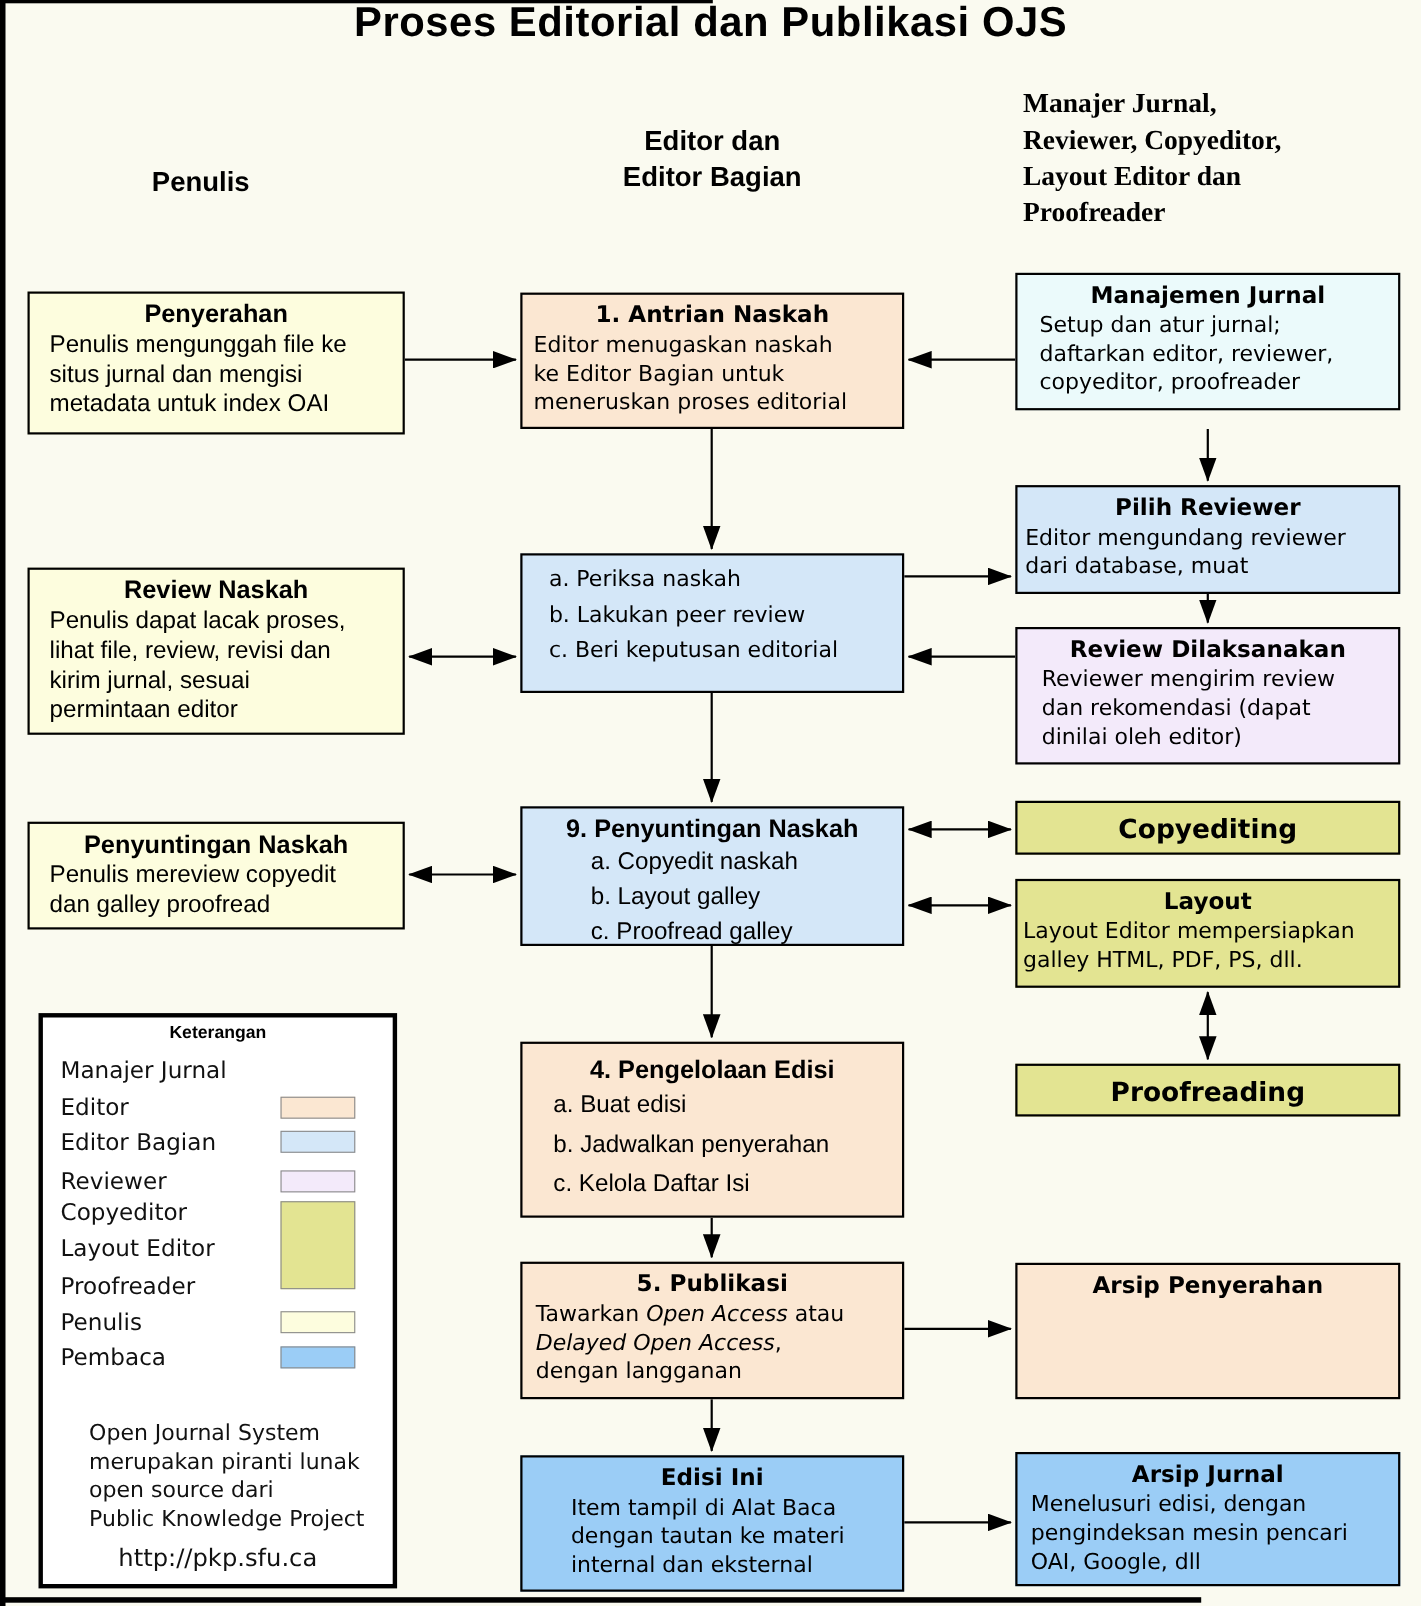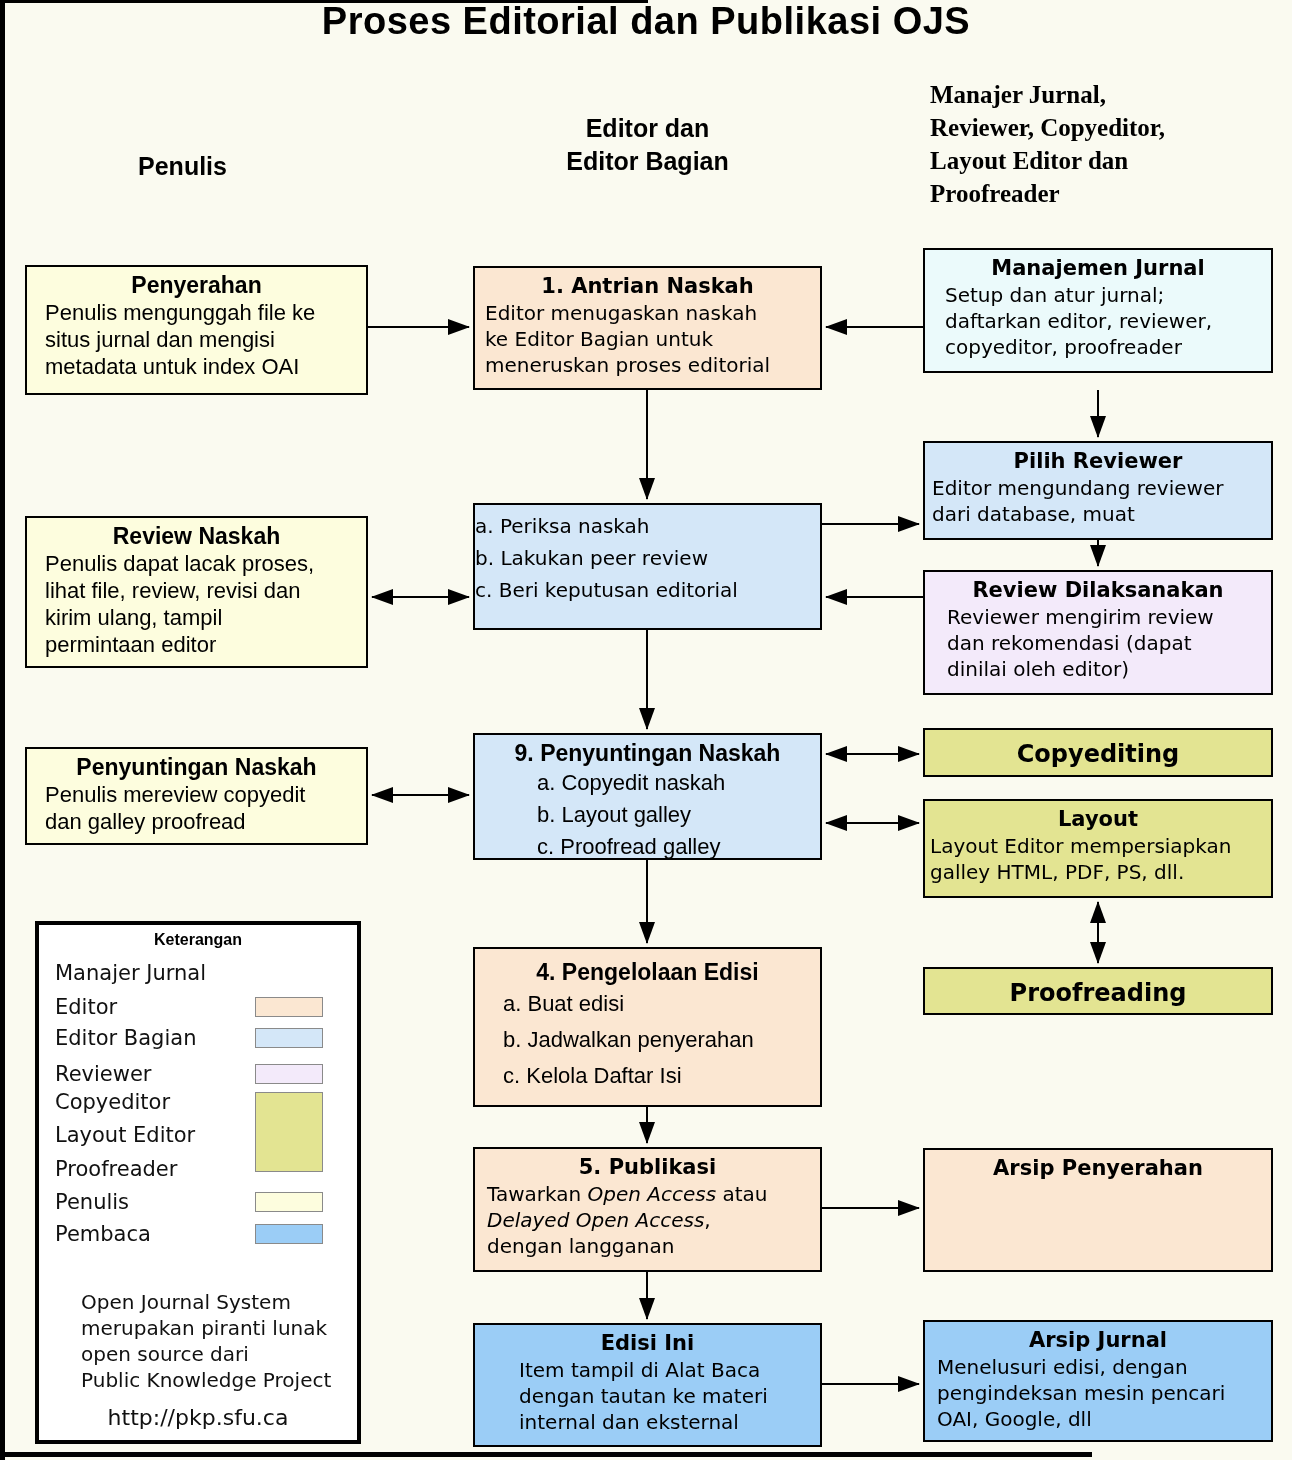--- a/index.html
+++ b/index.html
@@ -105,21 +105,21 @@
       <div class="bl">situs jurnal dan mengisi</div>
       <div class="bl">metadata untuk index OAI</div>
     </div>
   </div>
 
   <div class="box nf" style="left: 25px; top: 516px; width: 343px; height: 152px; background-color: rgb(253, 253, 222);">
     <div class="bt">Review Naskah</div>
     <div class="bb" style="padding-left:18px;">
       <div class="bl">Penulis dapat lacak proses,</div>
       <div class="bl">lihat file, review, revisi dan</div>
-      <div class="bl">kirim ulang, tampil</div>
+      <div class="bl">kirim jurnal, sesuai</div>
       <div class="bl">permintaan editor</div>
     </div>
   </div>
 
   <div class="box nf" style="left: 25px; top: 747px; width: 343px; height: 98px; background-color: rgb(253, 253, 222);">
     <div class="bt">Penyuntingan Naskah</div>
     <div class="bb" style="padding-left:18px;">
       <div class="bl">Penulis mereview copyedit</div>
       <div class="bl">dan galley proofread</div>
     </div>
@@ -128,21 +128,21 @@
   <div class="box" style="left: 473px; top: 266px; width: 349px; height: 124px; background-color: rgb(251, 231, 210);">
     <div class="bt">1. Antrian Naskah</div>
     <div class="bb" style="padding-left:10px;">
       <div class="bl">Editor menugaskan naskah</div>
       <div class="bl">ke Editor Bagian untuk</div>
       <div class="bl">meneruskan proses editorial</div>
     </div>
   </div>
 
   <div class="box list" style="left: 473px; top: 503px; width: 349px; height: 127px; background-color: rgb(212, 231, 248);">
-    <div class="bb" style="">
+    <div class="bb" style="padding-left:24px;">
       <div class="bl">a. Periksa naskah</div>
       <div class="bl">b. Lakukan peer review</div>
       <div class="bl">c. Beri keputusan editorial</div>
     </div>
   </div>
 
   <div class="box nf list" style="left: 473px; top: 733px; width: 349px; height: 127px; background-color: rgb(212, 231, 248);">
     <div class="bt">9. Penyuntingan Naskah</div>
     <div class="bb" style="padding-left:62px;">
       <div class="bl">a. Copyedit naskah</div>

